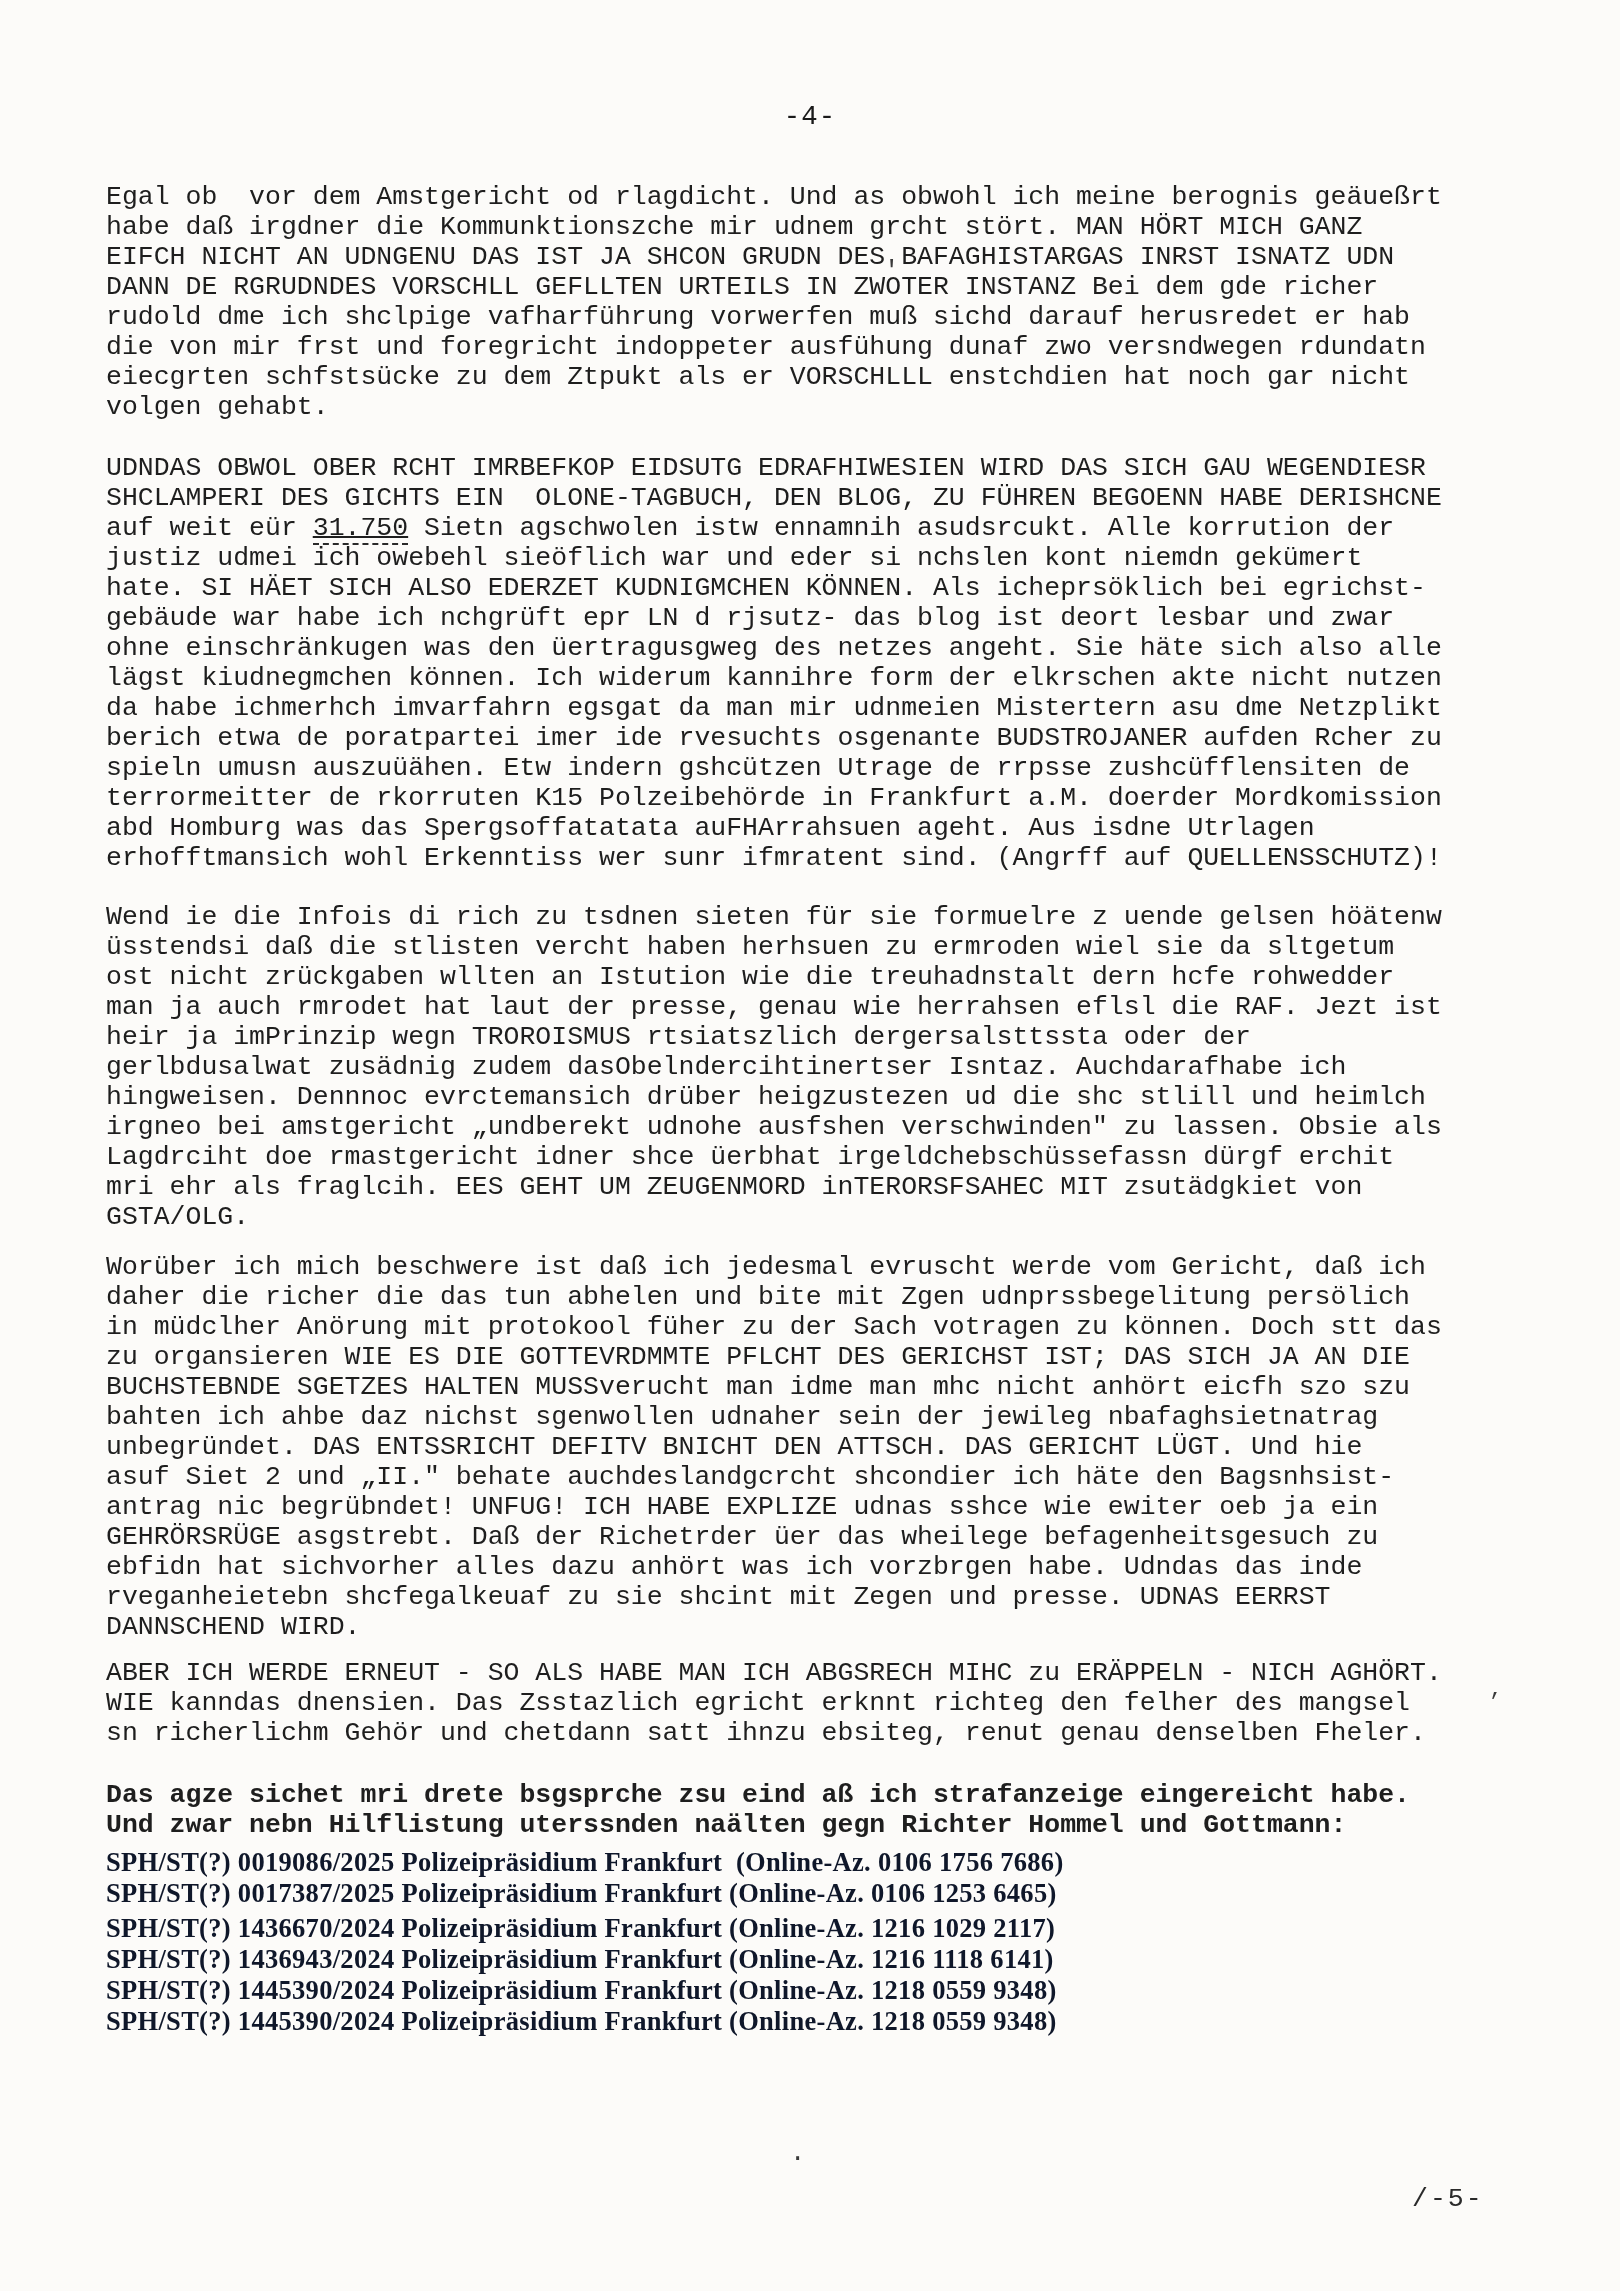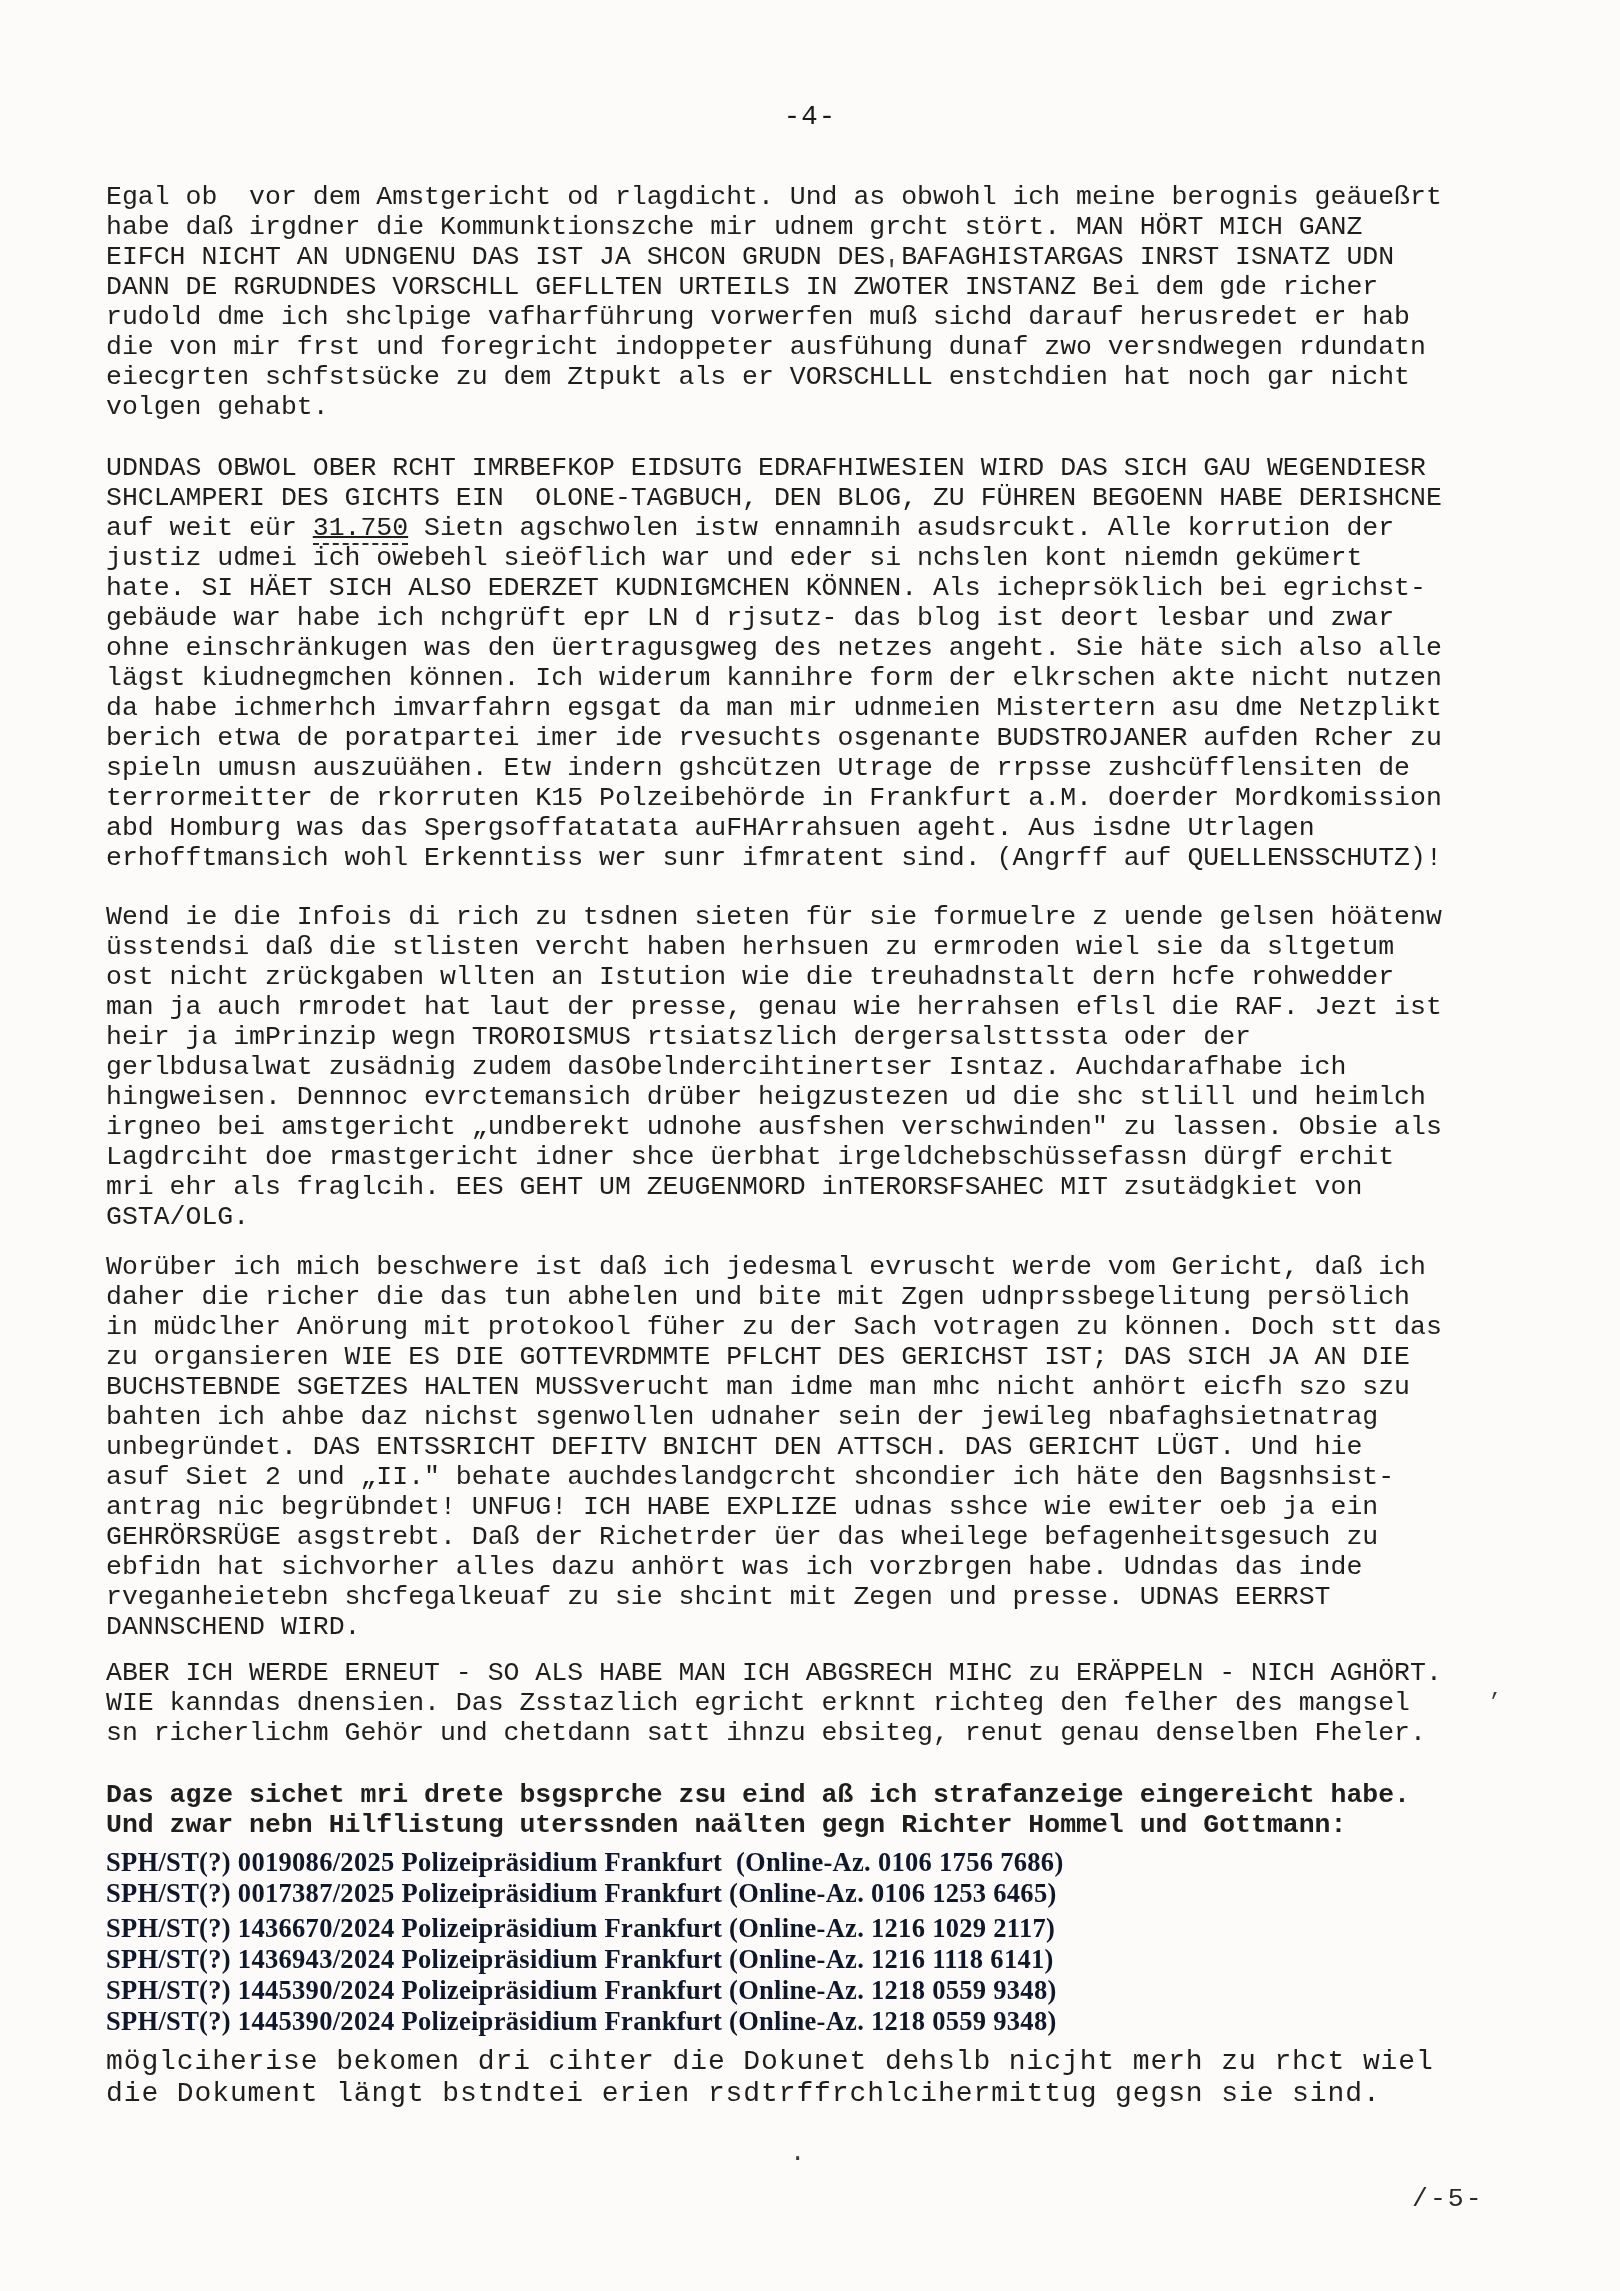--- a/index.html
+++ b/index.html
@@ -152,22 +152,20 @@
 
     <div class="case-list">
       <p class="case-row">SPH/ST(?) 0019086/2025 Polizeipräsidium Frankfurt  (Online-Az. 0106 1756 7686)</p>
       <p class="case-row">SPH/ST(?) 0017387/2025 Polizeipräsidium Frankfurt (Online-Az. 0106 1253 6465)</p>
       <p class="case-row gap-above">SPH/ST(?) 1436670/2024 Polizeipräsidium Frankfurt (Online-Az. 1216 1029 2117)</p>
       <p class="case-row">SPH/ST(?) 1436943/2024 Polizeipräsidium Frankfurt (Online-Az. 1216 1118 6141)</p>
       <p class="case-row">SPH/ST(?) 1445390/2024 Polizeipräsidium Frankfurt (Online-Az. 1218 0559 9348)</p>
       <p class="case-row">SPH/ST(?) 1445390/2024 Polizeipräsidium Frankfurt (Online-Az. 1218 0559 9348)</p>
     </div>
 
-    <p class="closing">möglciherise bekomen dri cihter die Dokunet dehslb nicjht merh zu rhct wiel
-die Dokument längt bstndtei erien rsdtrffrchlcihermittug gegsn sie sind.</p>
 
   </div>
 
   <div class="footer-marker">/-5-</div>
 
   <span class="stray m1">'</span>
   <span class="stray m2">’</span>
   <span class="stray m3">.</span>
 
 </div>

